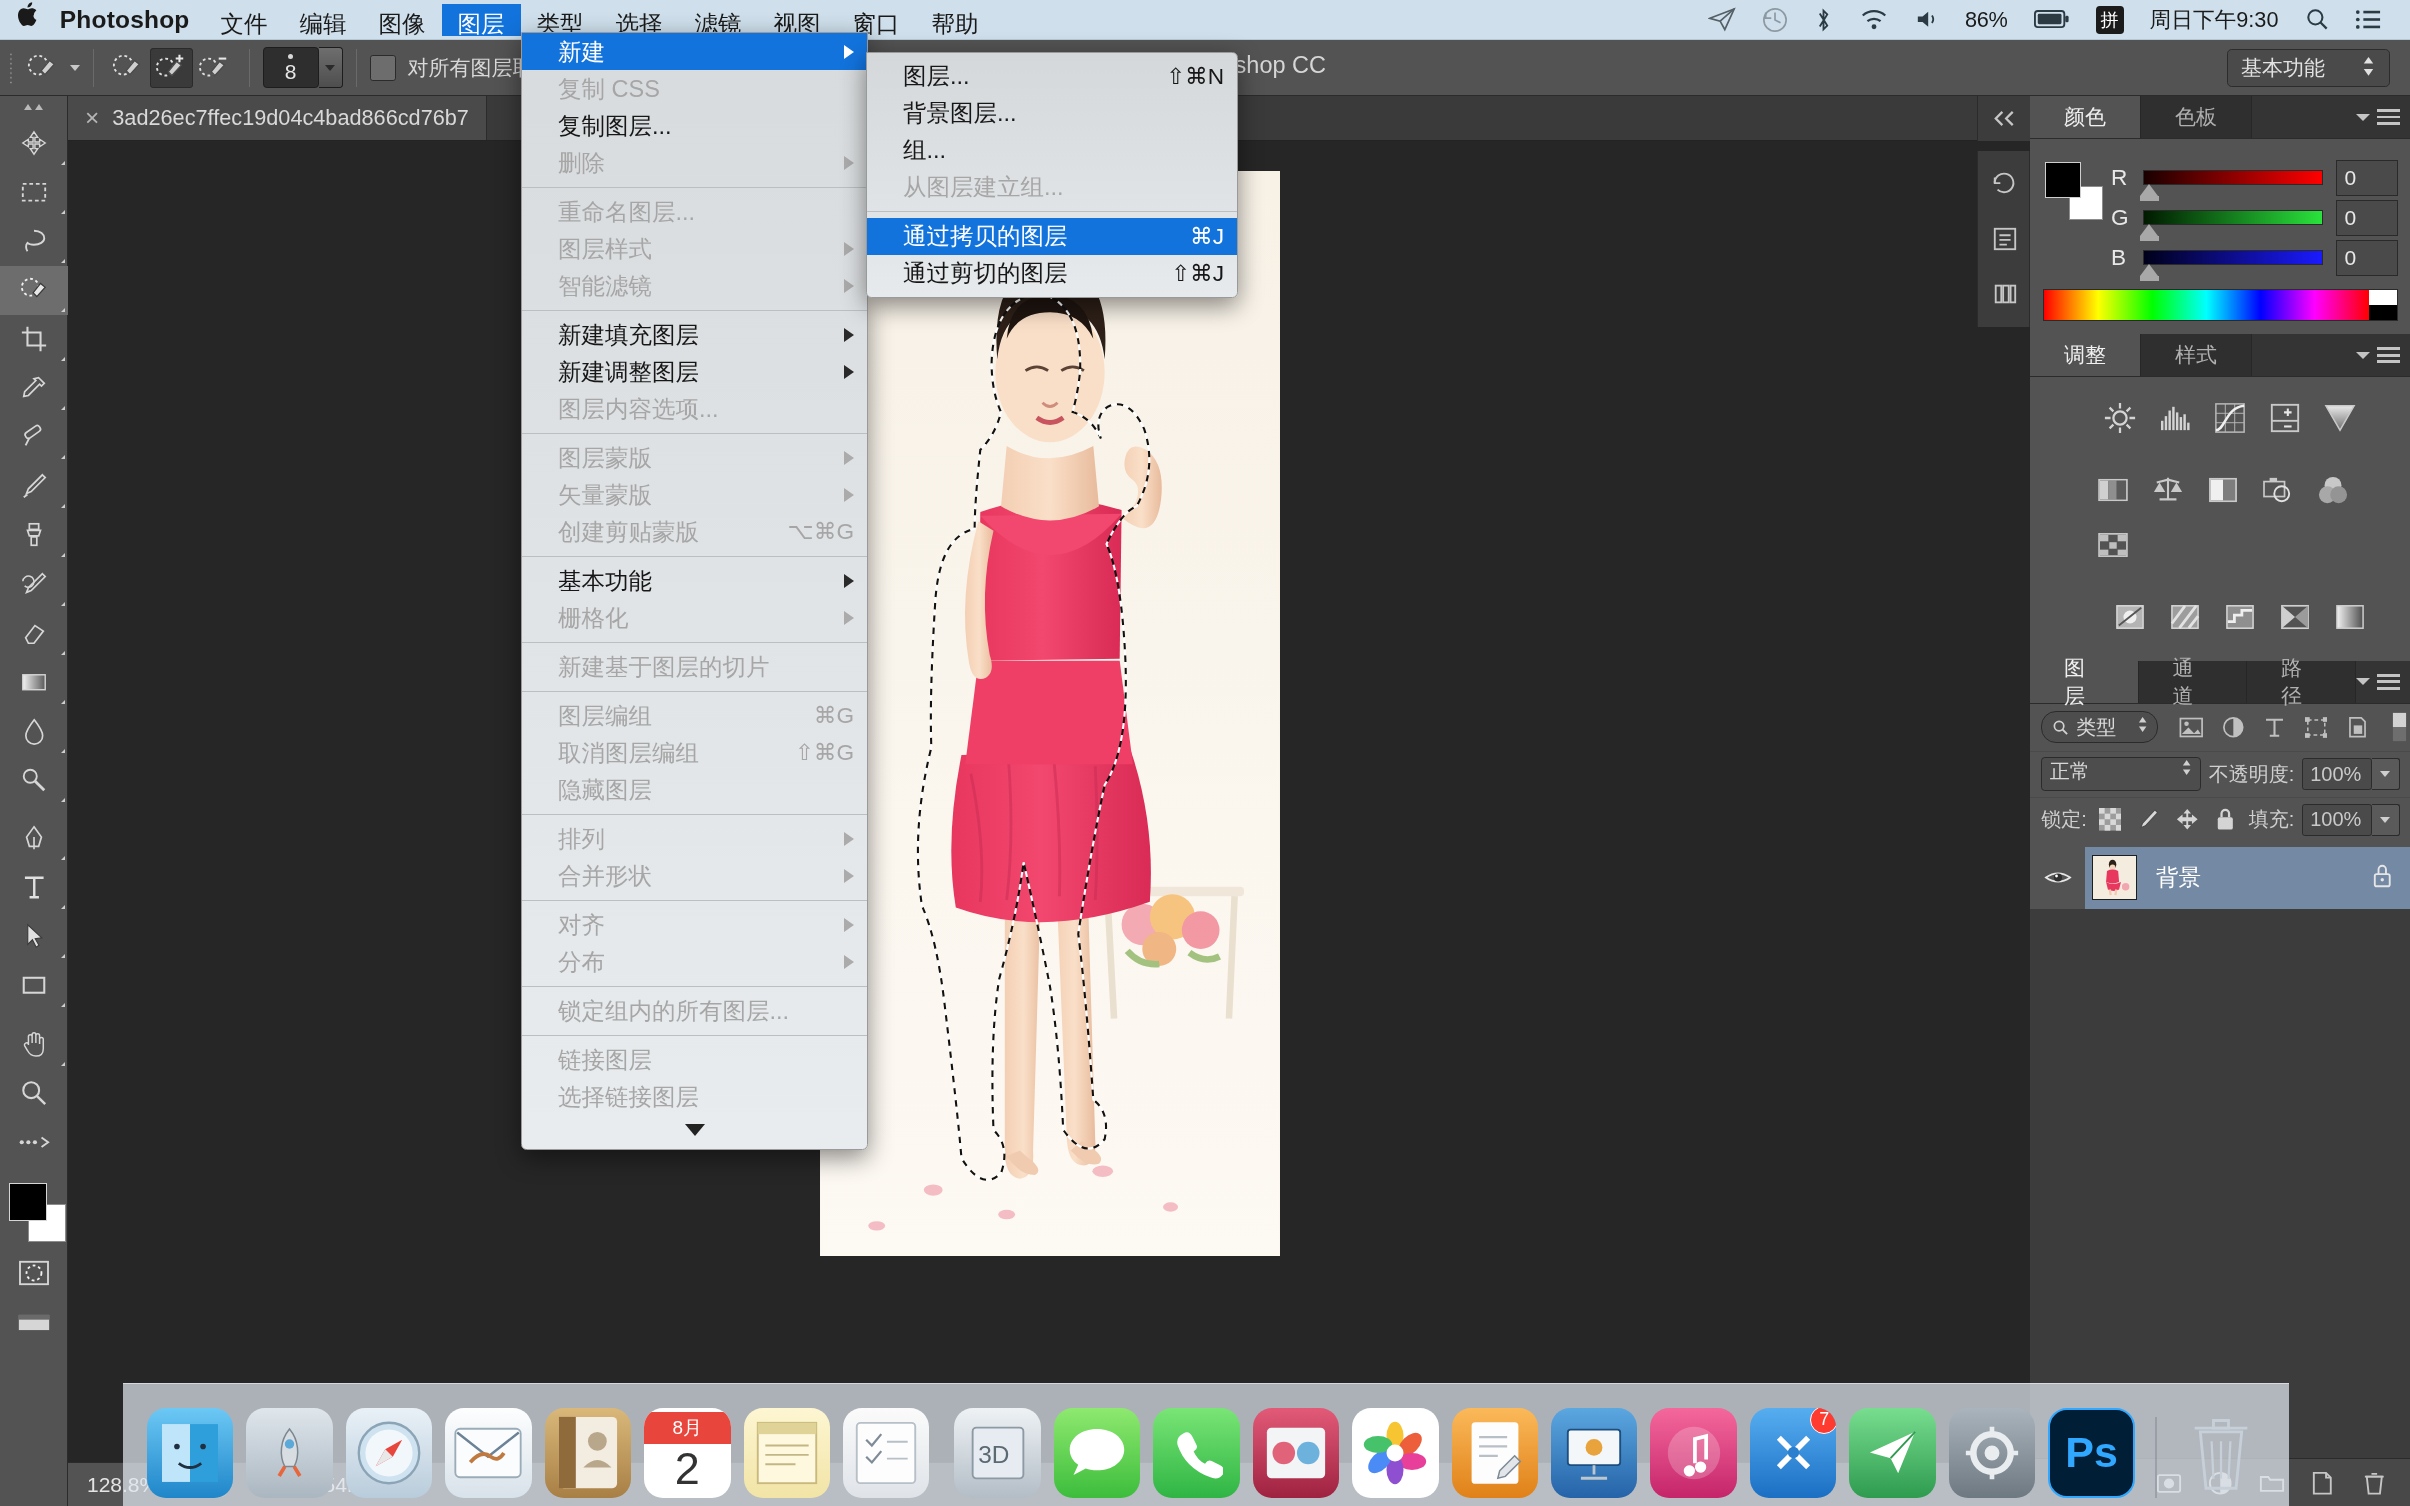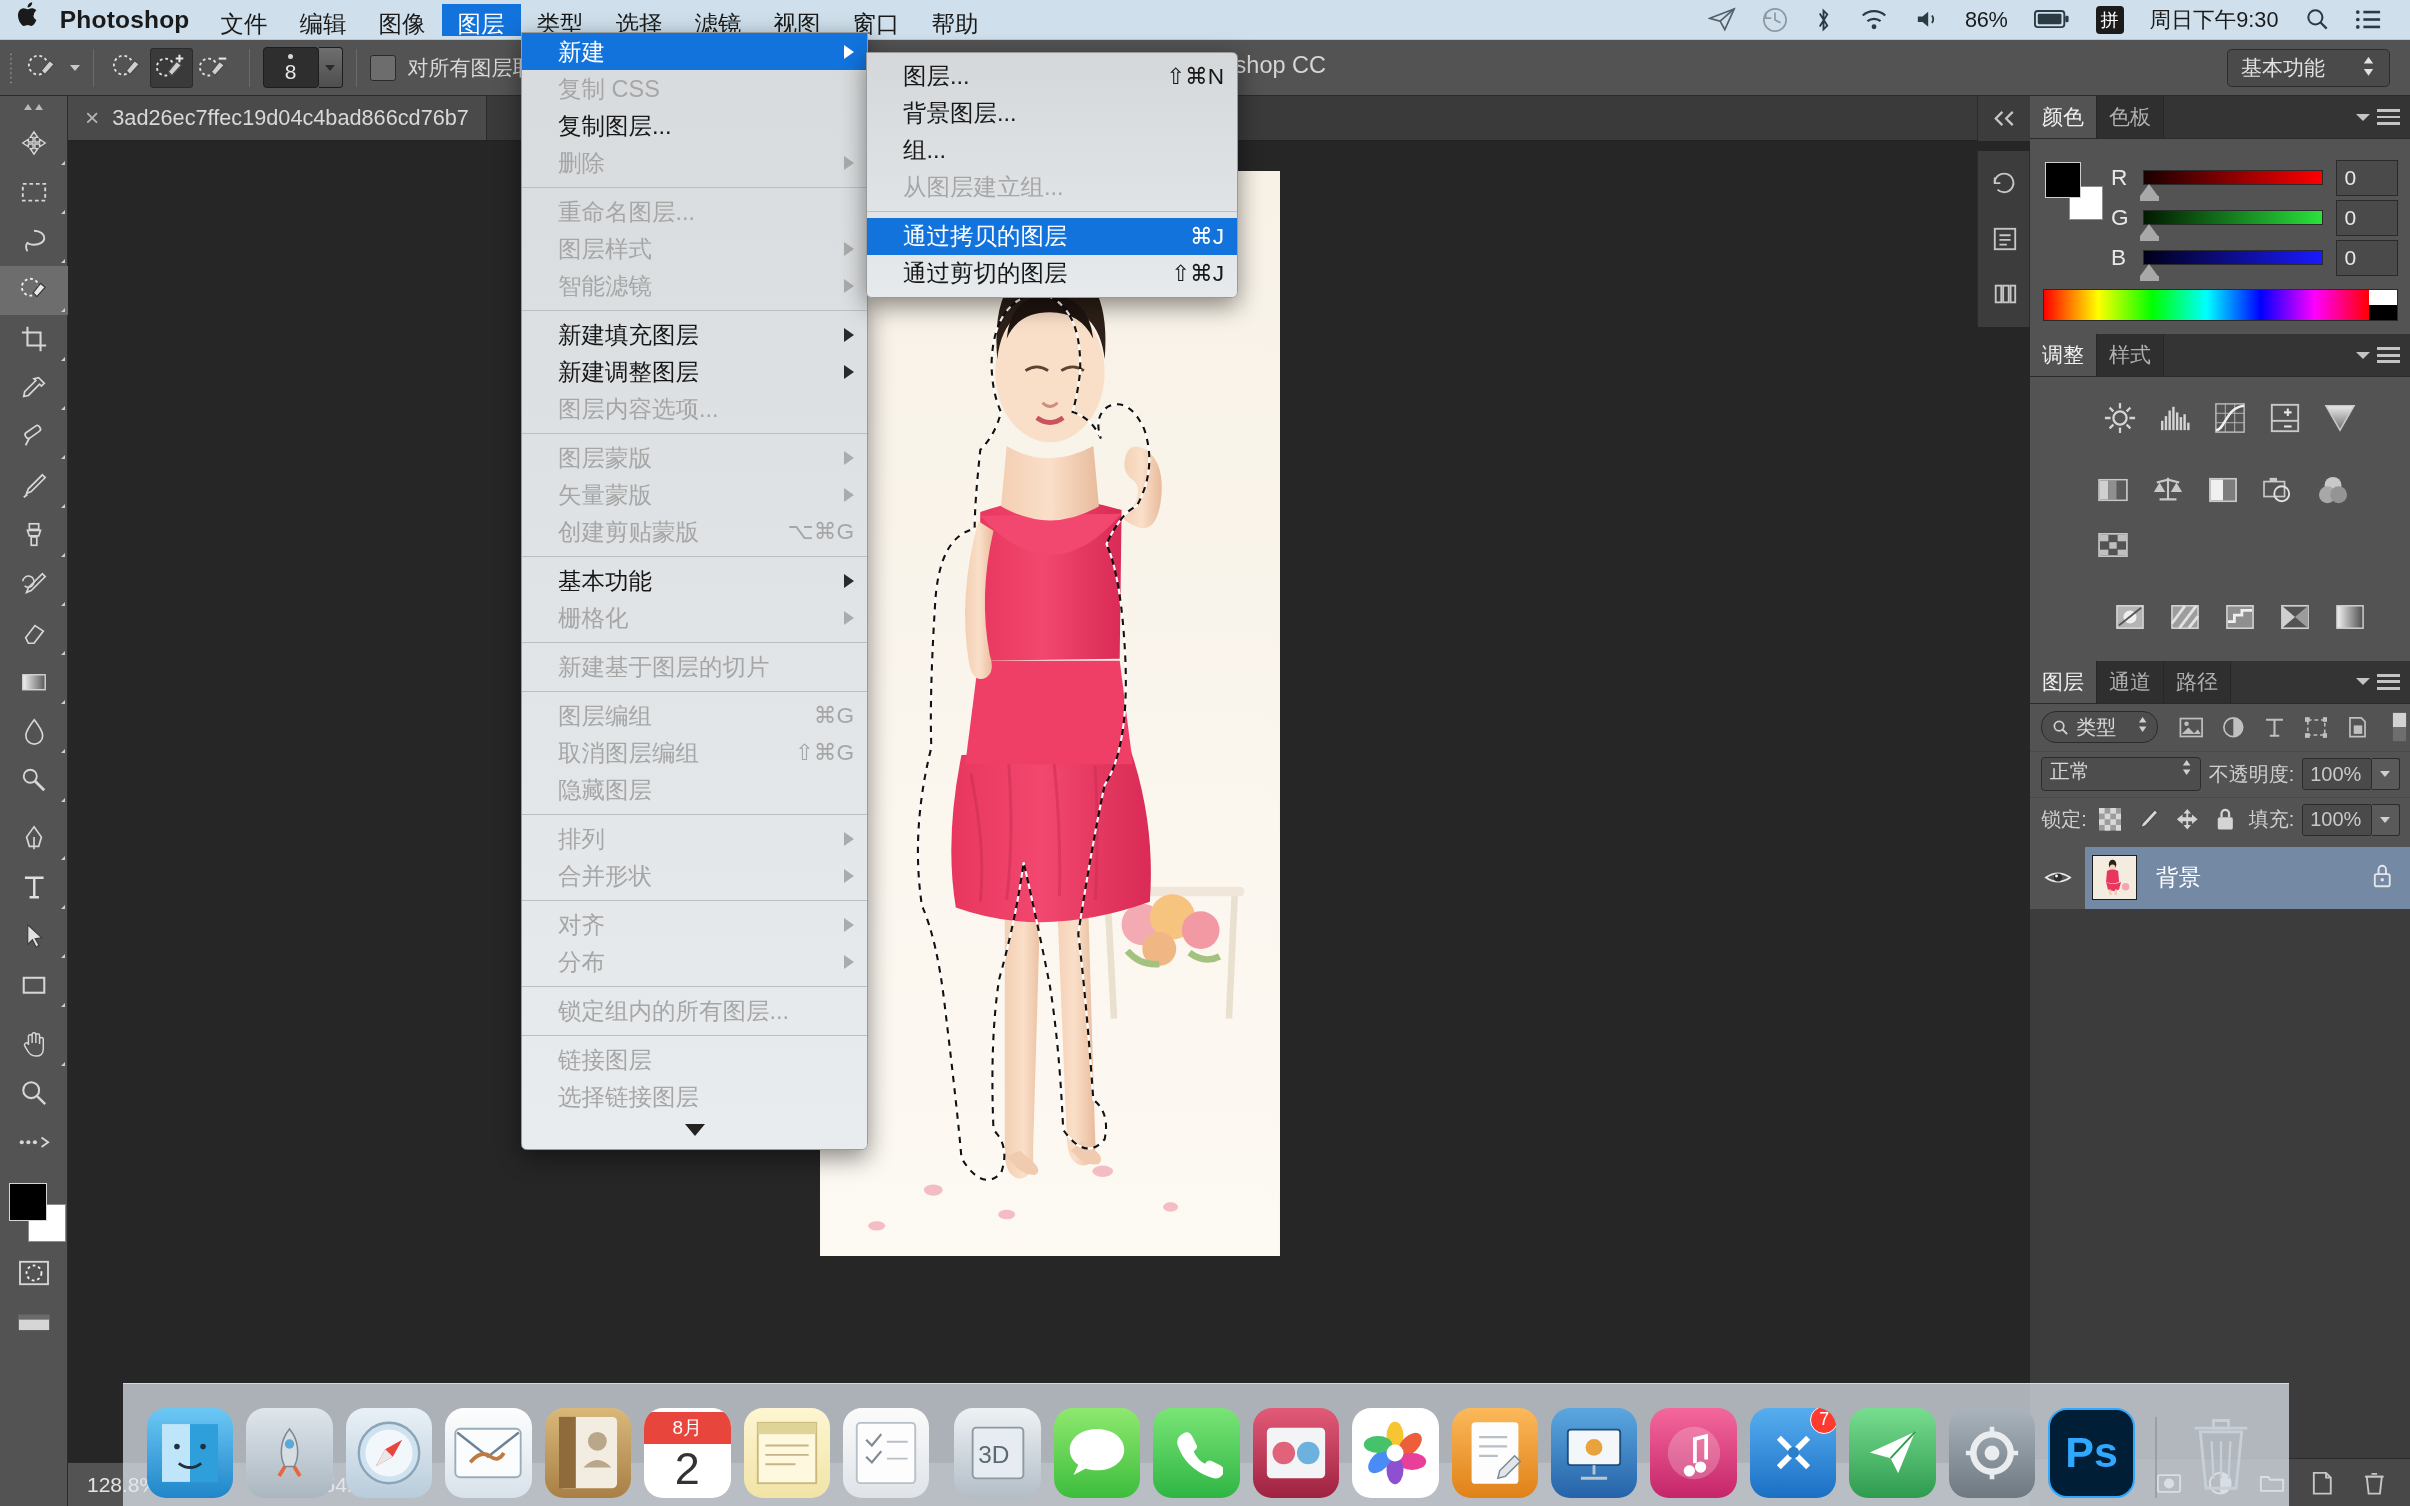--- a/index.html
+++ b/index.html
@@ -112,21 +112,21 @@
   .statusbar .docinfo { padding-left:32px; }
   .minidock { position:absolute; right:381px; top:151px; width:53px; background:#3c3c3c;
     border-left:0.9px solid #2b2b2b; border-right:0.9px solid #2b2b2b; padding:5.6px 0;}
   .minidock .mdi { width:53px;height:55px; display:flex;align-items:center;justify-content:center;}
   .collapser { position:absolute; right:381px; top:96px; width:53px; height:45px;
     background:#3c3c3c; display:flex;align-items:center;justify-content:center; border-left:0.9px solid #2b2b2b;}
 
   
   .panels { position:absolute; right:0; top:96px; width:381px; bottom:0; background:#3c3c3c; }
   .ptabs { height:43px; background:#343434; display:flex; align-items:stretch; position:relative; border-bottom:0.9px solid #2b2b2b;}
-  .ptab { padding:0 12px; display:flex;align-items:center; font-size:21px; color:#b0b0b0; background:#2f2f2f;
+  .ptab { padding:0 34px; display:flex;align-items:center; font-size:21px; color:#b0b0b0; background:#2f2f2f;
     border-right:0.9px solid #272727; }
   .ptab.active { background:#535353; color:#f0f0f0;}
   .pmenu { margin-left:auto; display:flex;align-items:center;gap:7.5px; padding-right:11.3px;}
   .pmenu .tri { width:0;height:0;border-left:7.5px solid transparent;border-right:7.5px solid transparent;border-top:7.5px solid #c4c4c4;}
   .pmenu .bars { display:flex;flex-direction:column;gap:3.8px;}
   .pmenu .bars i { display:block;width:22.6px;height:2.8px;background:#c4c4c4;}
   .pbody { background:#535353; padding:9.4px 0; }
 
   
   .colorrow { display:flex; align-items:flex-start; padding:9.4px 13px 0 13px; }

